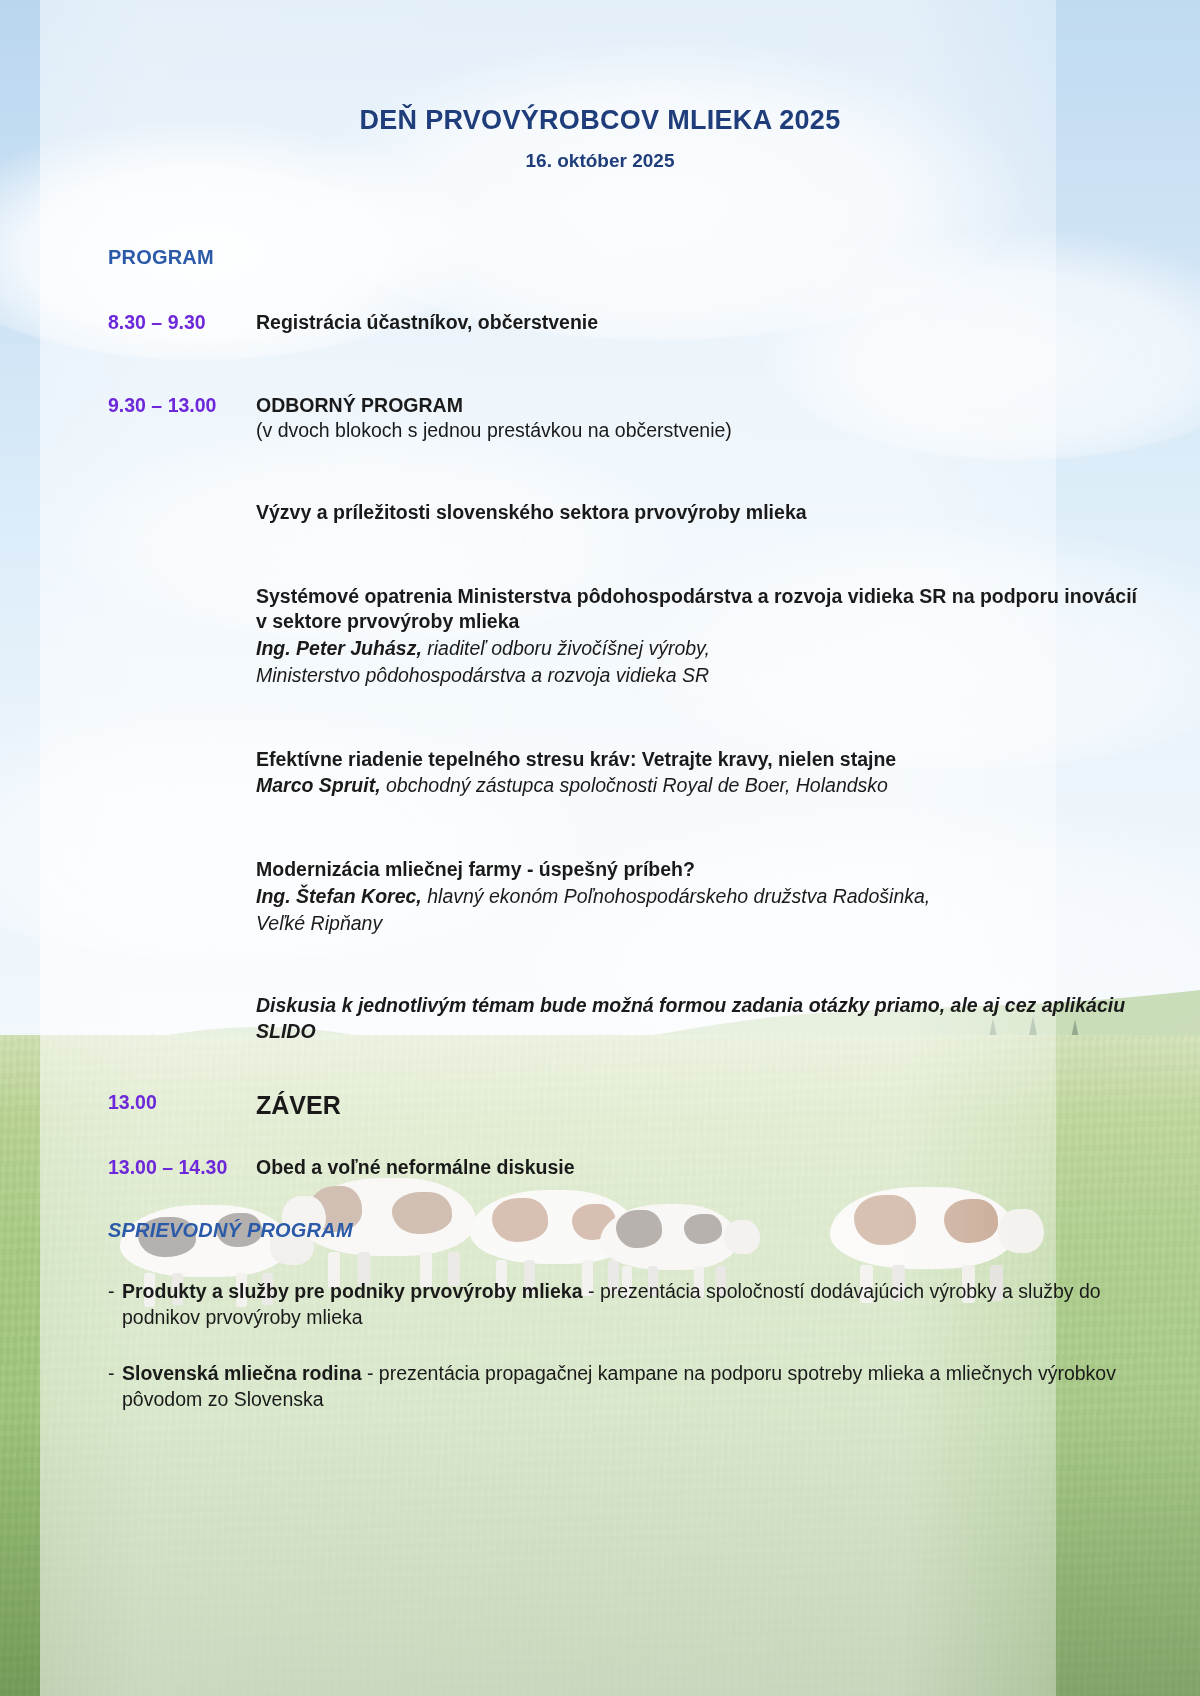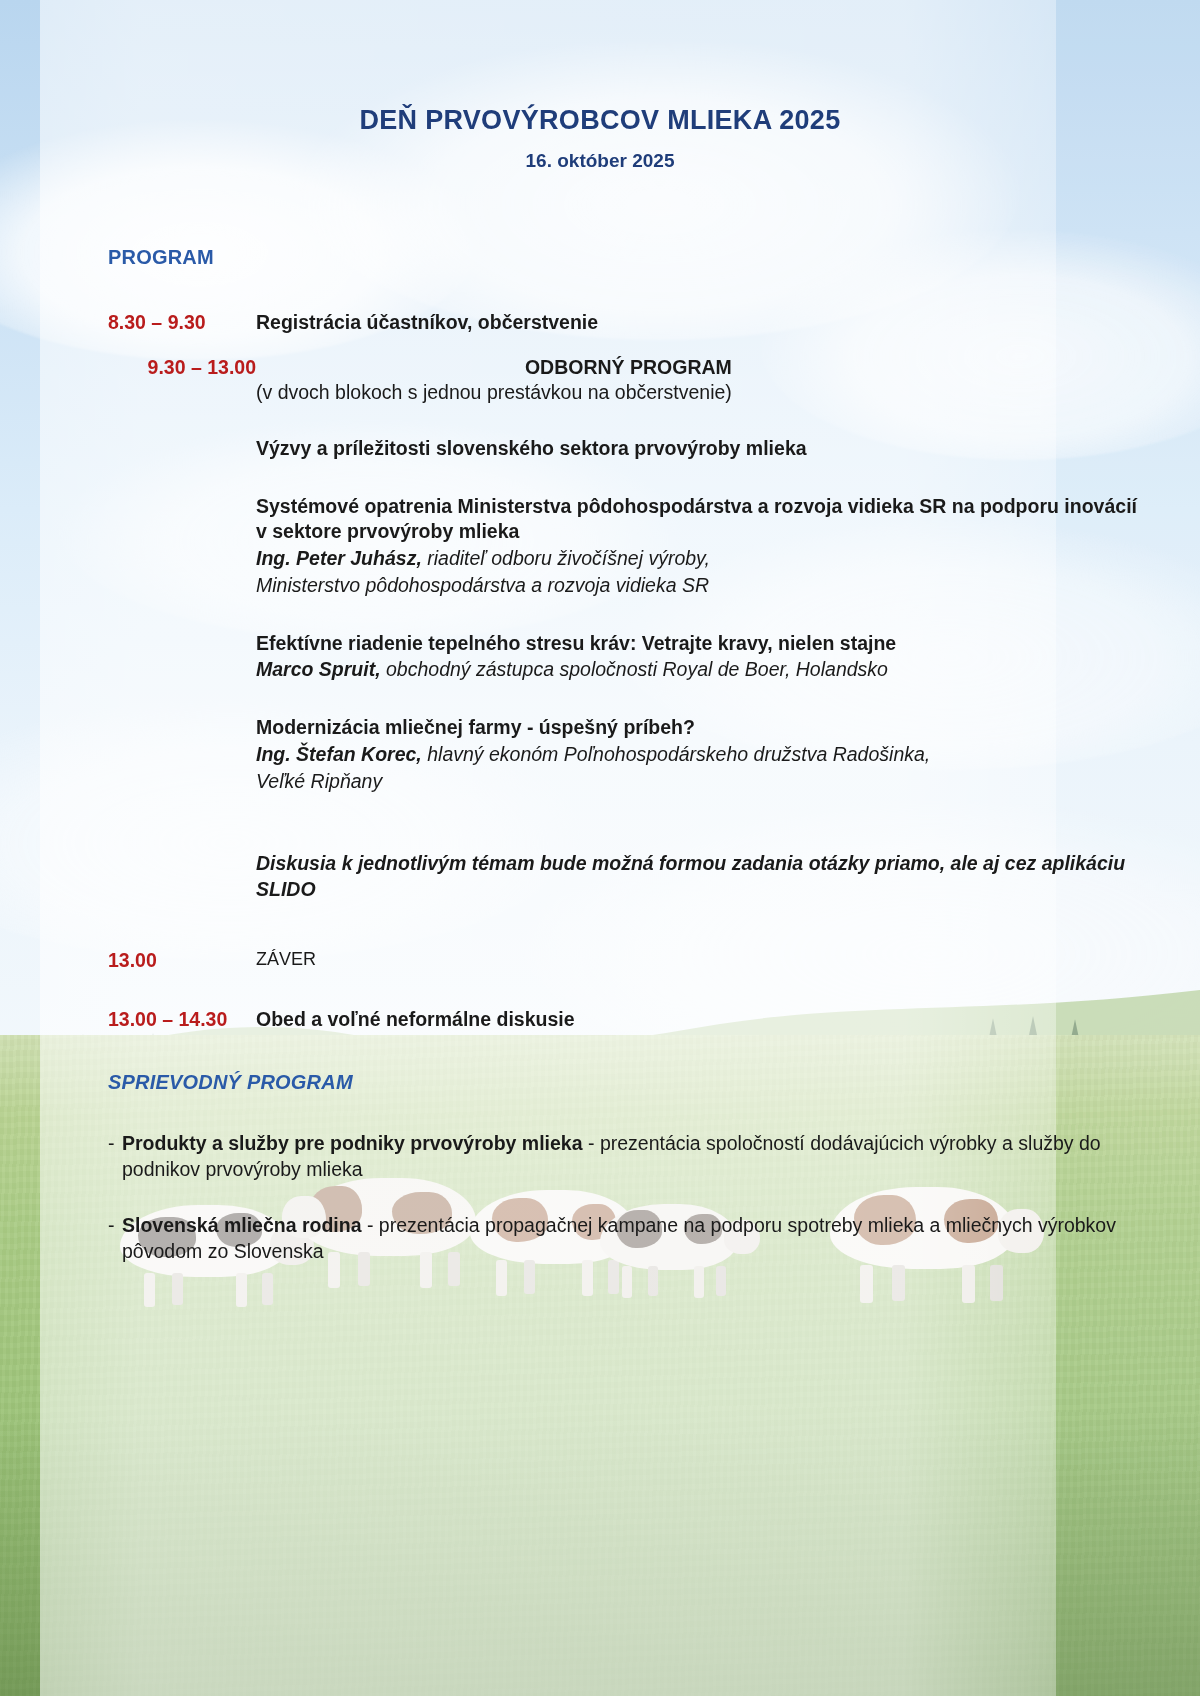--- a/index.html
+++ b/index.html
@@ -151,32 +151,32 @@
 
   .row {
     display: flex;
     margin-left: 108px;
     margin-right: 60px;
   }
   .time {
     flex: 0 0 148px;
     font-weight: bold;
     font-size: 19.5px;
-    color: #b91c1c;
+    color: #6d28d9;
     white-space: nowrap;
   }
   .time.wide { flex: 0 0 148px; }
   .desc { flex: 1 1 auto; font-size: 19.5px; }
   .desc.b { font-weight: bold; }
   .desc-note { font-size: 19.5px; margin-top: 2px; }
 
   .r-reg { margin-top: 42px; }
-  .r-odborny { margin-top: 22px; text-align: right; }
+  .r-odborny { margin-top: 60px; }
   .talks { margin: 0 60px 0 256px; }
-  .talk { margin-top: 32px; }
+  .talk { margin-top: 58px; }
   .talk-title {
     font-weight: bold;
     font-size: 19.5px;
     line-height: 1.32;
   }
   .talk-person {
     font-size: 19.5px;
     font-style: italic;
     line-height: 1.32;
     margin-top: 1px;
@@ -184,21 +184,21 @@
   .talk-person b { font-style: italic; font-weight: bold; }
   .discussion {
     margin: 56px 60px 0 256px;
     font-weight: bold;
     font-style: italic;
     font-size: 19.5px;
     line-height: 1.34;
   }
   .r-zaver { margin-top: 46px; }
   .r-obed  { margin-top: 36px; }
-  .zaver-label { font-weight: normal; font-size: 18px; }
+  .zaver-label { font-weight: bold; font-size: 25px; }
 
   .bullet {
     display: flex;
     margin-left: 108px;
     margin-right: 60px;
     font-size: 19.5px;
     line-height: 1.34;
   }
   .bullet .dash { flex: 0 0 14px; }
   .b1 { margin-top: 36px; }

